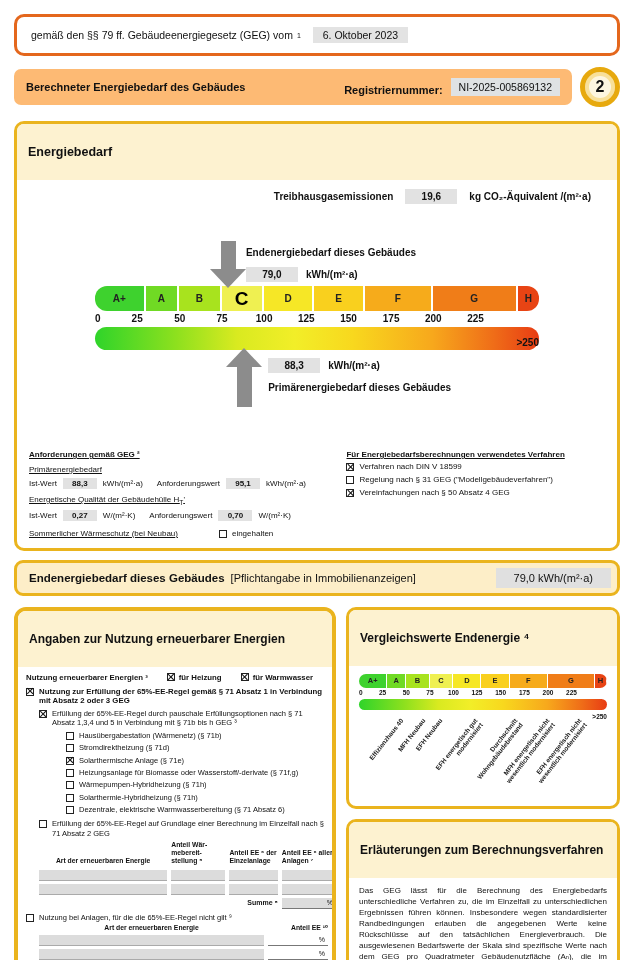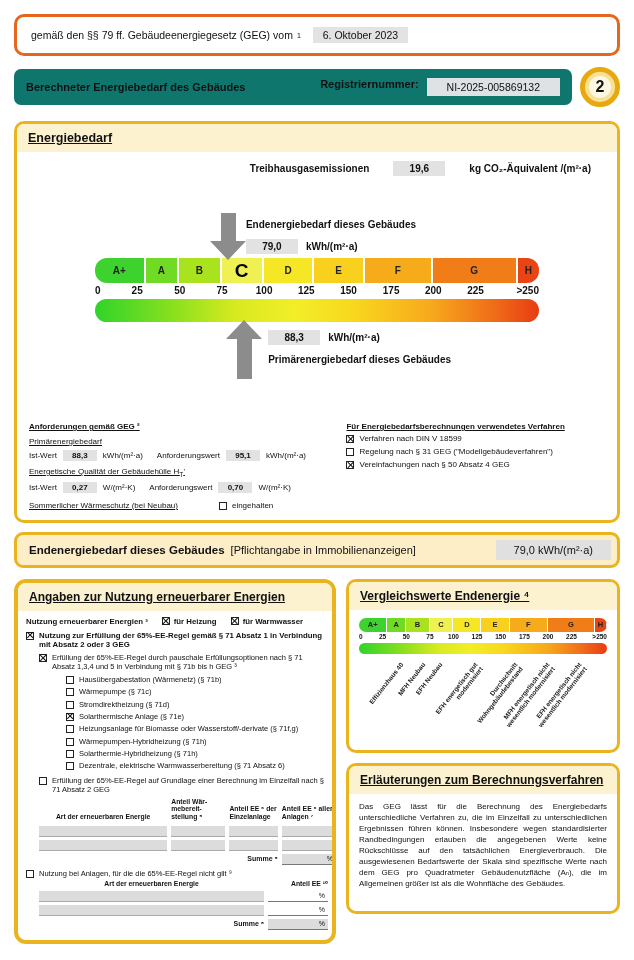--- a/index.html
+++ b/index.html
@@ -12,37 +12,37 @@
   .hdr-title-row { display:flex; align-items:baseline; gap:16px; }
   .hdr-title { font-size:37px; font-weight:700; letter-spacing:-1px; }
   .hdr-sub { font-size:13px; font-weight:700; }
   .hdr-law { margin-top:2px; font-size:10.5px; display:flex; align-items:center; gap:4px; }
   .hdr-law sup { font-size:7px; }
   .gray-field { background:#e3e3e3; padding:2px 10px; display:inline-block; }
   .date-field { font-size:10.5px; margin-left:8px; }
 
   
   .meta-row { position:relative; margin-top:13px; height:38px; }
-  .meta-bar { width:calc(100% - 48px); height:36px; background:#0f766e; border-radius:7px; display:flex; align-items:center; padding:0 12px;gap:8px; }
+  .meta-bar { width:calc(100% - 48px); height:36px; background:#fdba74; border-radius:7px; display:flex; align-items:center; padding:0 12px;gap:8px; }
   .meta-title { font-size:11px; font-weight:700; }
-  .meta-right { margin-left:auto; display:flex; align-items:flex-start; gap:8px; }
+  .meta-right { margin-left:auto; display:flex; align-items:flex-end; gap:8px; }
   .reg-label { font-size:11px; font-weight:700; }
-  .reg-value { background:#dfe2e4; font-size:10.5px; padding:3px 20px; }
+  .reg-value { background:#dfe2e4; font-size:10.5px; padding:3px 8px; }
   .page-badge { position:absolute; right:0; top:-2px; width:40px; height:40px; border-radius:50%;
     border:5px solid #e7a90e; box-shadow:inset 0 0 0 4px #f8e09a; background:#fdf6e0;
     display:flex; align-items:center; justify-content:center; font-size:16px; font-weight:700; }
 
   
   .gold-box { border:3px solid #eab41e; border-radius:10px; background:#fff; overflow:hidden; }
-  .box-title { background:#fdf2d0; padding:7px 11px; font-size:12.5px; font-weight:700;text-decoration:underline; }
+  .box-title { background:#fdf2d0; padding:21px 11px; font-size:12.5px; font-weight:700; }
 
   .eb-box { margin-top:14px; }
   .eb-content { padding:6px 12px 10px 12px; }
 
-  .ghg-row { display:flex; justify-content:flex-end; align-items:center; gap:24px; padding-right:14px; font-size:10px; font-weight:700; margin-top:3px; }
+  .ghg-row { display:flex; justify-content:flex-end; align-items:center; gap:12px; padding-right:14px; font-size:10px; font-weight:700; margin-top:3px; }
   .val-box { background:#e2e2e2; padding:2px 8px; min-width:52px; text-align:center; font-weight:700; }
 
   
   .scale-wrap { width:444px; margin:0 auto; position:relative; }
   .anno-top { position:relative; height:82px; }
   .arr-down { position:absolute; left:30%; bottom:-2px; transform:translateX(-50%); }
   .arr-down .stem { width:15px; height:28px; background:#8c8c8c; margin:0 auto; }
   .arr-down .tri { width:0; border-left:18px solid transparent; border-right:18px solid transparent; border-top:19px solid #8c8c8c; }
   .anno-top .lbl { position:absolute; left:34%; bottom:28px; font-size:10px; font-weight:700; white-space:nowrap; }
   .anno-top .valrow { position:absolute; left:34%; bottom:4px; display:flex; align-items:center; gap:8px; font-size:10px; font-weight:700; }
@@ -52,21 +52,21 @@
   .bands .band:nth-child(1){width:11.4%}.bands .band:nth-child(2){width:7.6%}.bands .band:nth-child(3){width:9.5%}
   .bands .band:nth-child(4){width:9.5%}.bands .band:nth-child(5){width:11.4%}.bands .band:nth-child(6){width:11.4%}
   .bands .band:nth-child(7){width:15.3%}.bands .band:nth-child(8){width:19.1%}.bands .band:nth-child(9){width:4.8%}
   .band.current { font-size:19px; color:#000; }
   .ticks { position:relative; height:16px; font-size:10px; font-weight:700; }
   .ticks span { position:absolute; top:2px; transform:translateX(-50%); }
   .ticks span:nth-child(1){left:0; transform:none;}
   .ticks span:nth-child(2){left:9.5%}.ticks span:nth-child(3){left:19.1%}.ticks span:nth-child(4){left:28.6%}
   .ticks span:nth-child(5){left:38.1%}.ticks span:nth-child(6){left:47.6%}.ticks span:nth-child(7){left:57.1%}
   .ticks span:nth-child(8){left:66.7%}.ticks span:nth-child(9){left:76.2%}.ticks span:nth-child(10){left:85.7%}
-  .ticks span:nth-child(11){left:auto; right:0; transform:none;}
+  .ticks span:nth-child(11){left:auto; right:0; transform:none;margin-top:24px;}
   .grad-bar { height:23px; border-radius:12px;
     background:linear-gradient(90deg,#2fd42a 0%,#8ce01e 18%,#d9ea20 32%,#f2ee28 45%,#f8d81e 58%,#f7a81c 76%,#ef6c18 90%,#e83c14 100%); }
   .anno-bot { position:relative; height:92px; }
   .arr-up { position:absolute; left:33.6%; top:-2px; transform:translateX(-50%); }
   .arr-up .tri { width:0; border-left:18px solid transparent; border-right:18px solid transparent; border-bottom:19px solid #8c8c8c; }
   .arr-up .stem { width:15px; height:40px; background:#8c8c8c; margin:0 auto; }
   .anno-bot .valrow { position:absolute; left:39%; top:8px; display:flex; align-items:center; gap:8px; font-size:10px; font-weight:700; }
   .anno-bot .lbl { position:absolute; left:39%; top:32px; font-size:10px; font-weight:700; white-space:nowrap; }
 
   
@@ -86,21 +86,21 @@
   .banner { margin-top:9px; border:3px solid #eab41e; border-radius:9px; background:#fdeec8; display:flex; align-items:center; padding:5px 6px 5px 12px; }
   .banner .bold { font-size:11.5px; font-weight:700; }
   .banner .norm { font-size:11px; margin-left:6px; }
   .banner .val { margin-left:auto; background:#e0e0e0; font-size:11px; padding:4px 18px; }
 
   
   .cols { display:flex; gap:10px; margin-top:11px; align-items:flex-start; }
   .col-left { width:322px; border-width:4px; border-radius:12px; }
   .col-right { flex:1; display:flex; flex-direction:column; gap:10px; }
   .ren-content { padding:6px 8px 8px 8px; font-size:7.5px; }
-  .ren-line1 { display:flex; align-items:center; font-weight:700; font-size:7.8px; }
+  .ren-line1 { display:flex; align-items:center; font-weight:700; font-size:7.8px; gap:5px; }
   .ren-line1 .grp { display:flex; align-items:center; gap:4px; margin-left:14px; }
   .bold-cb { font-weight:700; font-size:7.8px; }
   .ind1 { margin-left:13px; }
   .ind2 { margin-left:40px; }
   .opt-label { line-height:1.25; }
 
   .t1 { display:grid; grid-template-columns:45% 19% 17% 19%; column-gap:4px; margin:3px 0 2px 13px; }
   .t1 .th { font-size:6.8px; font-weight:700; line-height:1.15; align-self:end; padding-bottom:2px; }
   .t1 .th1 { text-align:center; }
   .cell-in { background:#dcdcdc; height:11px; border-bottom:1px solid #aaa; margin-top:3px; }
@@ -314,24 +314,20 @@
             <span class="cb">✕</span>
             <span class="opt-label">Erfüllung der 65%-EE-Regel durch pauschale Erfüllungsoptionen nach § 71 Absatz 1,3,4 und 5 in Verbindung mit § 71b bis h GEG ³</span>
           </div>
 
         <div class="cbrow ind2">
             <span class="cb"></span>
             <span class="opt-label">Hausübergabestation (Wärmenetz) (§ 71b)</span>
           </div>
         <div class="cbrow ind2">
             <span class="cb"></span>
-            <span class="opt-label">Wärmepumpe (§ 71c)</span>
-          </div>
-        <div class="cbrow ind2">
-            <span class="cb"></span>
             <span class="opt-label">Stromdirektheizung (§ 71d)</span>
           </div>
         <div class="cbrow ind2">
             <span class="cb">✕</span>
             <span class="opt-label">Solarthermische Anlage (§ 71e)</span>
           </div>
         <div class="cbrow ind2">
             <span class="cb"></span>
             <span class="opt-label">Heizungsanlage für Biomasse oder Wasserstoff/-derivate (§ 71f,g)</span>
           </div>

